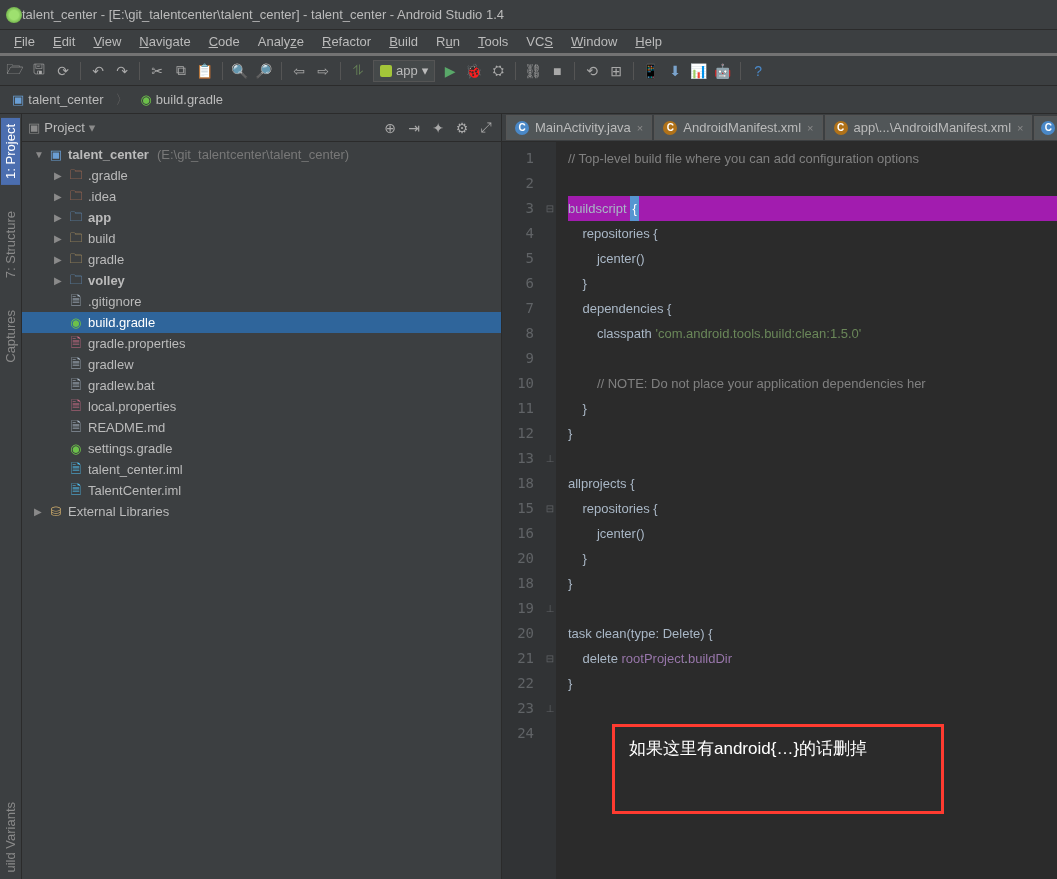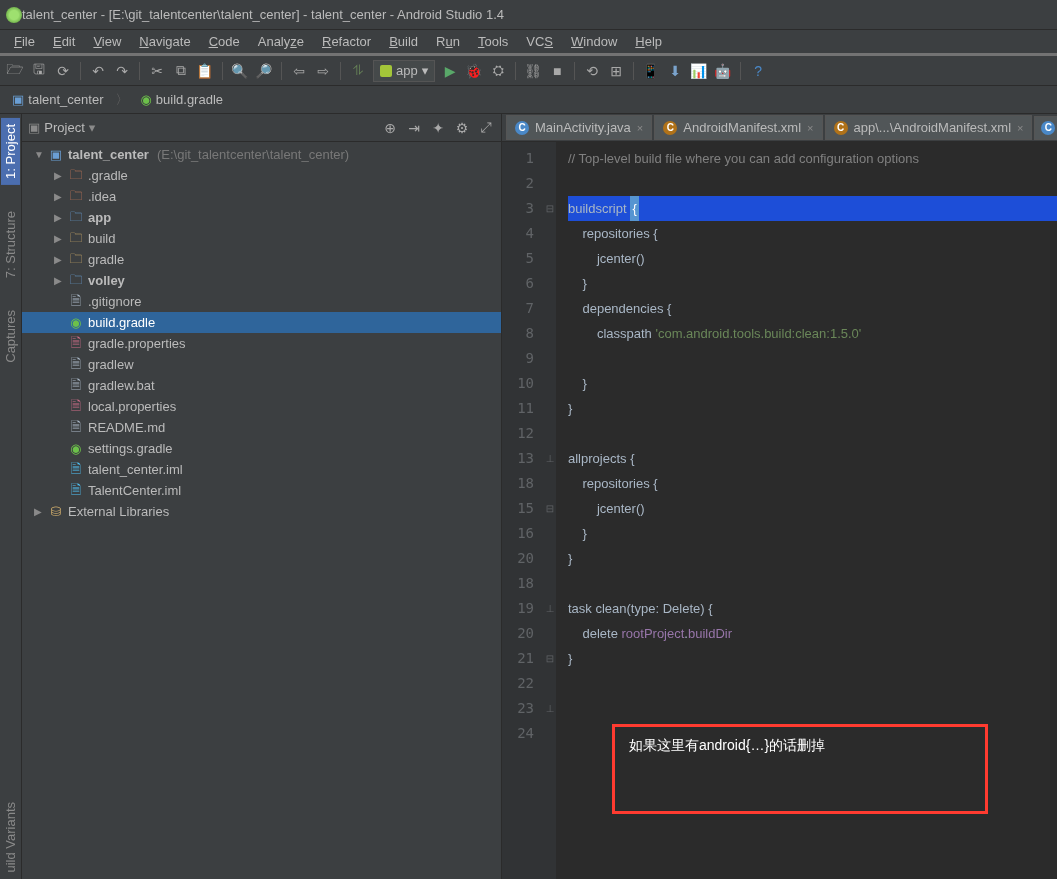--- a/index.html
+++ b/index.html
@@ -41,23 +41,23 @@
 .code-area { flex:1; display:flex; overflow:hidden; position:relative; }
 .gutter { width:42px; background:#313335; padding-top:4px; text-align:right; }
 .gutter .ln { height:25px; line-height:25px; color:#606366; padding-right:10px; font-family:Consolas,monospace; font-size:14px; }
 .fold-col { width:12px; background:#313335; padding-top:4px; }
 .fold-col .fm { height:25px; line-height:25px; color:#606366; text-align:center; font-size:10px; }
 .code { flex:1; padding:4px 0 0 12px; font-family:Consolas,"Courier New",monospace; font-size:15px; color:#a9b7c6; position:relative; }
 .code .line { height:25px; line-height:25px; white-space:pre; }
 .cmt { color:#808080; }
 .str { color:#6a8759; }
 .prop { color:#9876aa; }
-.bg-caret { background:#1d4ed8; }
+.bg-caret { background:#a21caf; }
 .caret-block { display:inline-block; background:#5695d1; color:#fff; width:9px; text-align:center; }
-.annotation-box { position:absolute; left:56px; top:582px; width:376px; height:90px; border:3px solid #ff3b30; padding:10px 14px; color:#fff; font-size:14px; }
+.annotation-box { position:absolute; left:56px; top:582px; width:332px; height:90px; border:3px solid #ff3b30; padding:10px 14px; color:#fff; font-size:17px; }
 </style>
 </head>
 <body>
 
 <div class="title-bar">
   <div class="app-icon"></div>
   <span class="title">talent_center - [E:\git_talentcenter\talent_center] - talent_center - Android Studio 1.4</span>
 </div>
 
 <div class="menu-bar">
@@ -335,20 +335,21 @@
       <div class="code" id="code">
       <div class="line"><span class="cmt">// Top-level build file where you can add configuration options</span></div>
           <div class="line"></div>
           <div class="line bg-caret"><span class="">buildscript </span><span class="caret-block">{</span></div>
           <div class="line"><span class="">    repositories </span><span class="">{</span></div>
           <div class="line"><span class="">        jcenter()</span></div>
           <div class="line"><span class="">    }</span></div>
           <div class="line"><span class="">    dependencies </span><span class="">{</span></div>
           <div class="line"><span class="">        classpath </span><span class="str">'com.android.tools.build:clean:1.5.0'</span></div>
           <div class="line"></div>
+          <div class="line"><span class="cmt">        // NOTE: Do not place your application dependencies her</span></div>
           <div class="line"><span class="">    }</span></div>
           <div class="line"><span class="">}</span></div>
           <div class="line"></div>
           <div class="line"><span class="">allprojects </span><span class="">{</span></div>
           <div class="line"><span class="">    repositories </span><span class="">{</span></div>
           <div class="line"><span class="">        jcenter()</span></div>
           <div class="line"><span class="">    }</span></div>
           <div class="line"><span class="">}</span></div>
           <div class="line"></div>
           <div class="line"><span class="">task clean(type: Delete) </span><span class="">{</span></div>

